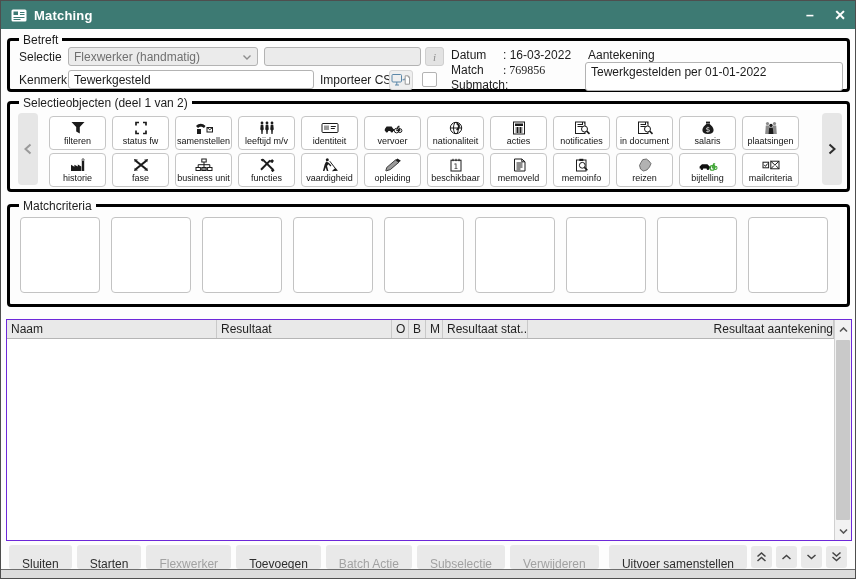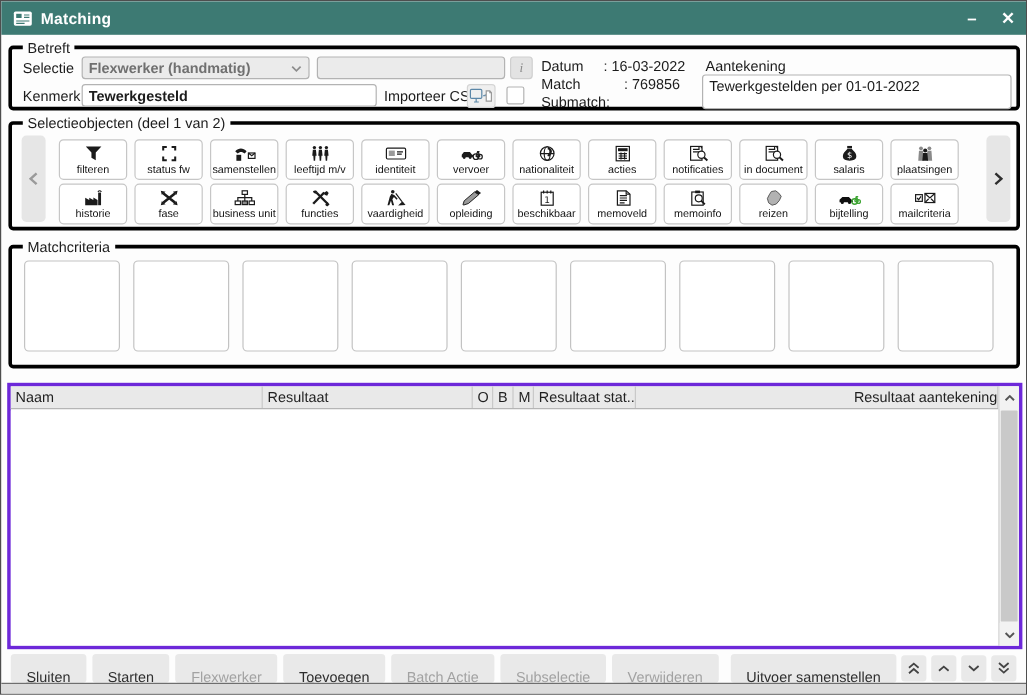--- a/index.html
+++ b/index.html
@@ -23,21 +23,21 @@
   .groupbox {
     position:absolute; border:3px solid #000000; border-radius:4px; background:#fdfdfd;
   }
   .legend {
     position:absolute; top:-8px; left:9px; background:#fdfdfd; padding:0 4px;
     font-size:12px; color:#1c1c1c;
   }
   .flabel { position:absolute; font-size:12px; color:#1c1c1c; }
   .inputbox {
     position:absolute; border:1px solid #b3b3b3; border-radius:3px; background:#fff;
-    font-size:12px; color:#1c1c1c; padding:0 5px; font-family:"Liberation Sans",sans-serif;font-weight:bold;
+    font-size:12px; color:#1c1c1c; padding:0 5px; font-family:"Liberation Sans",sans-serif;
   }
   .disabledbox { background:#ebebeb; color:#707070; }
   .selectbox { display:flex; align-items:center; justify-content:space-between; }
   .ibtn {
     position:absolute; width:19px; height:19px; background:#e3e3e3; border:1px solid #cfcfcf;
     border-radius:3px; color:#8a8a8a; font-size:11px; font-style:italic; font-family:"Liberation Serif",serif;
     display:flex; align-items:center; justify-content:center;
   }
   .iconbtn {
     position:absolute; width:24px; height:20px; background:#efefef; border:1px solid #d5d5d5;
@@ -63,21 +63,21 @@
     overflow:hidden; cursor:default;
   }
   .selic { display:flex; height:14px; align-items:center; }
   .sellbl { font-size:9px; color:#141414; white-space:nowrap; margin-top:1px; }
   
   #mc-slots { position:absolute; left:10px; top:10px; display:grid; grid-template-columns:repeat(9,80px); gap:11px; }
   .mslot { height:76px; background:#fff; border:1px solid #c3c3c3; border-radius:4px; }
   
   .tablewrap {
     position:absolute; left:5px; top:318px; width:846px; height:222px;
-    border:3px solid #6d28d9; background:#fff;
+    border:1px solid #6d28d9; background:#fff;
   }
   .thead { position:absolute; left:0; top:0; right:17px; height:19px; background:#e9e9e9;
     border-bottom:1px solid #b5b5b5; display:flex; }
   .th { font-size:12px; color:#1f1f1f; line-height:18px; padding-left:4px;
     border-right:1px solid #c9c9c9; white-space:nowrap; overflow:hidden; }
   .tbody { position:absolute; left:0; top:20px; right:17px; bottom:0; background:#fff; }
   .vscroll { position:absolute; top:0; right:0; width:17px; bottom:0; background:#f2f2f2; border-left:1px solid #d0d0d0; }
   .sarrow { position:absolute; left:0; right:0; height:19px; display:flex; align-items:center; justify-content:center; background:#f2f2f2; }
   .sarrow.up { top:0; }
   .sarrow.down { bottom:0; }
@@ -145,21 +145,21 @@
             <path d="M14.2 2.8h3l1.3 1.4v7h-4.3z" fill="#fff" stroke="#9a9a9a"></path>
             <path d="M17.2 2.8v1.4h1.3" fill="none" stroke="#9a9a9a"></path>
           </svg>
         </span>
     </div>
     <div class="cbx" style="left:412px; top:31px;"></div>
 
     <span class="flabel" style="left:441px; top:7px;">Datum</span>
     <span class="flabel" style="left:493px; top:7px;">: 16-03-2022</span>
     <span class="flabel" style="left:441px; top:22px;">Match</span>
-    <span class="flabel" style="left:510px; top:22px;">: 769856</span>
+    <span class="flabel" style="left:493px; top:22px;font-family:Liberation Serif, serif;">: 769856</span>
     <span class="flabel" style="left:441px; top:37px;">Submatch:</span>
 
     <span class="flabel" style="left:578px; top:7px;text-align:right;">Aantekening</span>
     <div class="notebox" style="left:575px; top:21px; width:258px; height:29px;">Tewerkgestelden per 01-01-2022</div>
   </div>
 
   <div class="groupbox" style="left:6px; top:100px; width:843px; height:91px;">
     <span class="legend">Selectieobjecten (deel 1 van 2)</span>
     <div class="pagechev" style="left:8px; top:9px;">
       <span style="display:flex;">

